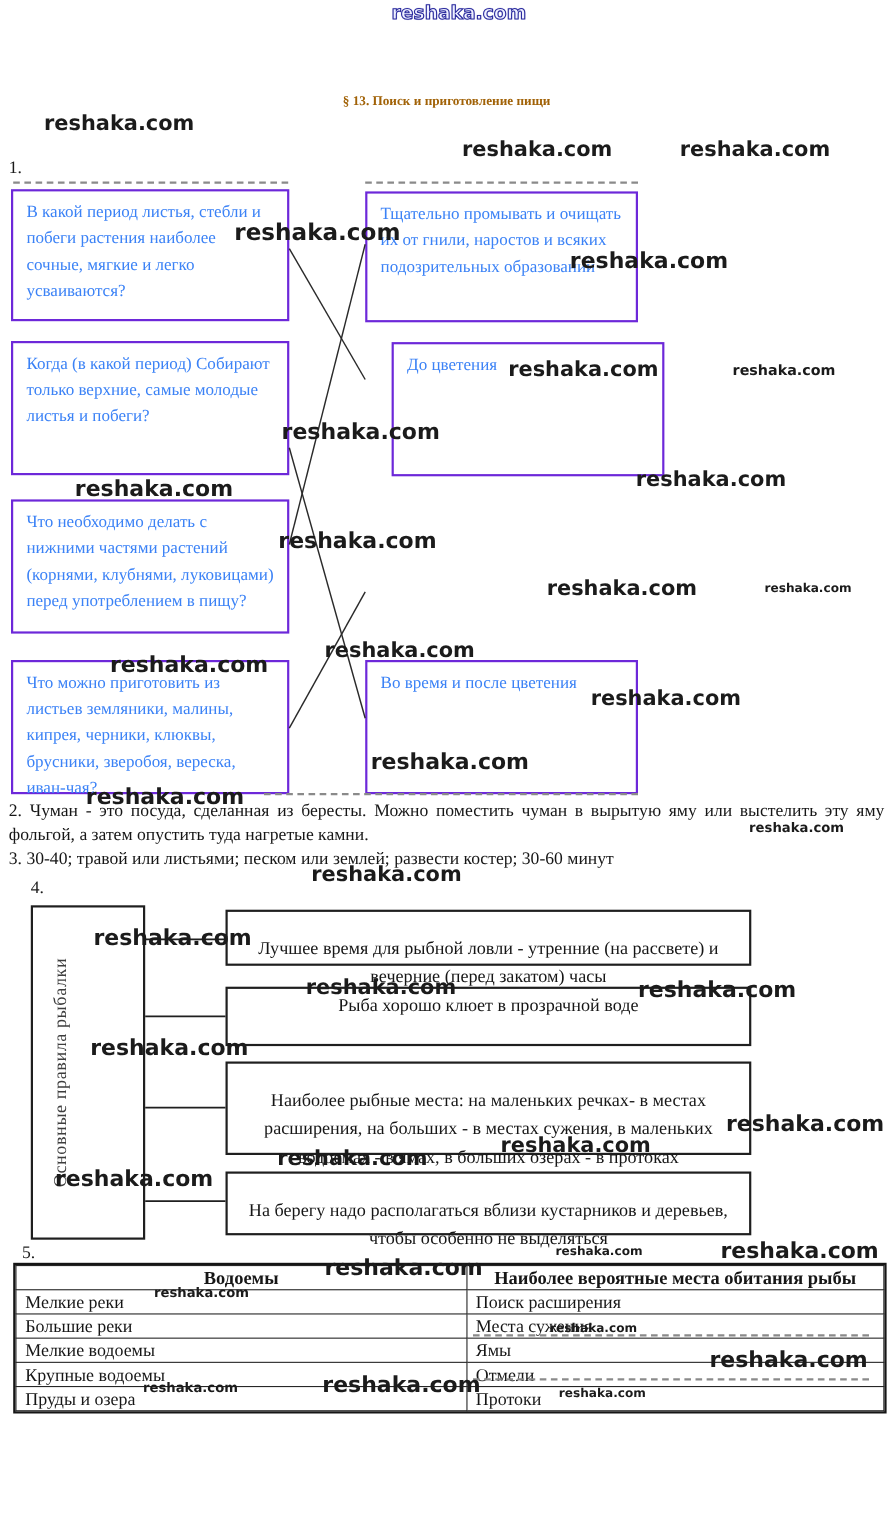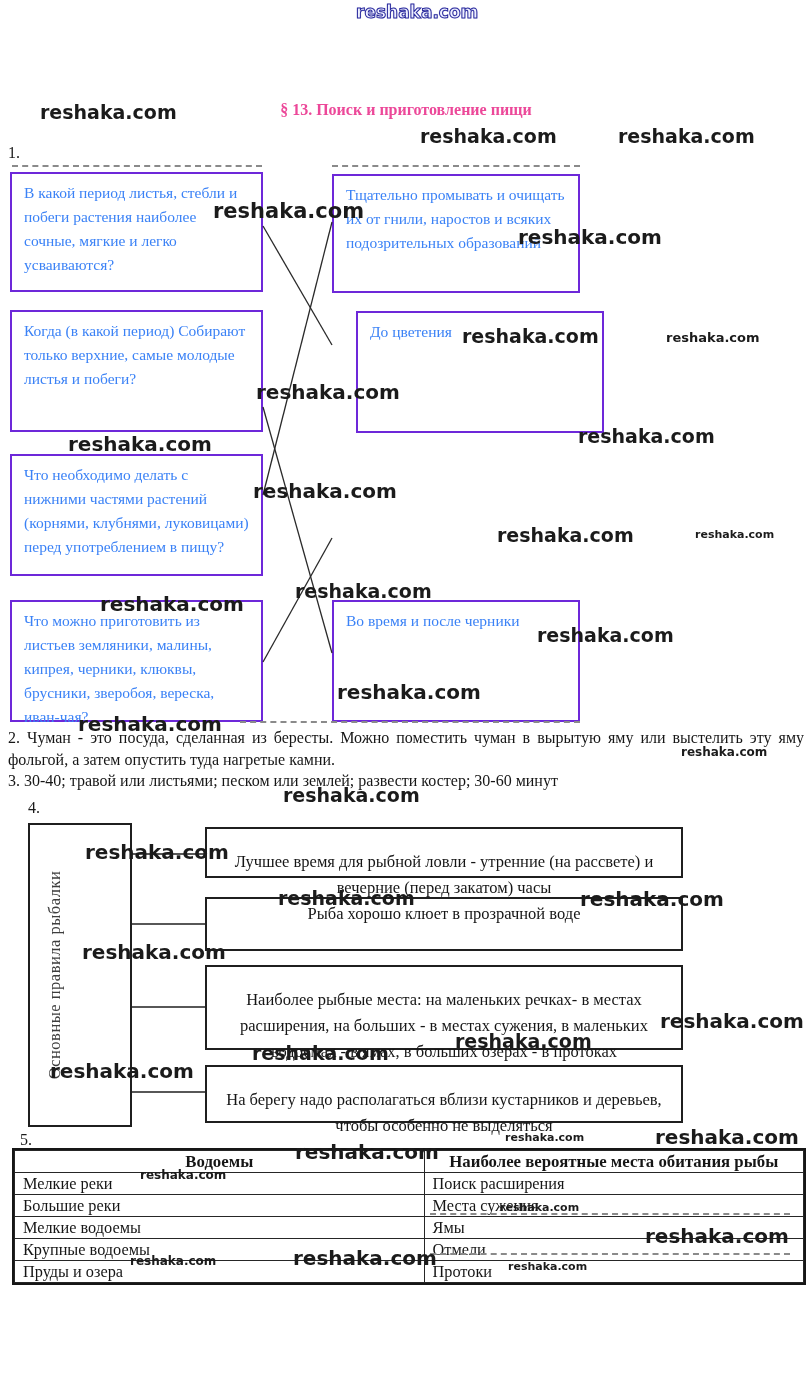--- a/index.html
+++ b/index.html
@@ -3,21 +3,21 @@
 <meta charset="utf-8">
 <style>
   html,body{margin:0;padding:0;background:#ffffff;}
   #page{
     position:relative;width:812px;height:1400px;background:#fff;
     font-family:"Liberation Serif","DejaVu Serif",serif;color:#141414;overflow:hidden;
   }
   .abs{position:absolute;}
   .num{font-size:16px;color:#1a1a1a;}
   .title{
-    left:0;right:0;top:101px;text-align:center;font-weight:bold;font-size:16px;color:#ec4899;
+    left:0;right:0;top:84px;text-align:center;font-weight:bold;font-size:12px;color:#a16207;
   }
   .box{
     position:absolute;border:2px solid #6d28d9;background:transparent;
     font-size:15.5px;line-height:24px;color:#3b82f6;
   }
   .box .inner{padding:7px 10px 6px 12px;}
   .rulebox{
     position:absolute;border:2px solid #1f1f1f;font-size:16.5px;line-height:26px;
     text-align:center;color:#161616;
   }
@@ -82,21 +82,21 @@
     <div class="inner">Что можно приготовить из листьев земляники, малины, кипрея, черники, клюквы, брусники, зверобоя, вереска, иван-чая?</div>
   </div>
 
   <div class="box" style="left:332px;top:174px;width:244px;height:115px;">
     <div class="inner">Тщательно промывать и очищать их от гнили, наростов и всяких подозрительных образований</div>
   </div>
   <div class="box" style="left:332px;top:311px;width:244px;height:118px;margin-left:24px;">
     <div class="inner">До цветения</div>
   </div>
   <div class="box" style="left:332px;top:600px;width:244px;height:118px;">
-    <div class="inner">Во время и после черники</div>
+    <div class="inner">Во время и после цветения</div>
   </div>
 
   <svg class="lines" width="812" height="1400">
     <line x1="263" y1="226" x2="332" y2="345" stroke="#2a2a2a" stroke-width="1.3"></line>
     <line x1="332" y1="222" x2="263" y2="495" stroke="#2a2a2a" stroke-width="1.3"></line>
     <line x1="263" y1="407" x2="332" y2="653" stroke="#2a2a2a" stroke-width="1.3"></line>
     <line x1="332" y1="538" x2="263" y2="662" stroke="#2a2a2a" stroke-width="1.3"></line>
     <line x1="132" y1="854" x2="205" y2="854" stroke="#1f1f1f" stroke-width="1.6"></line>
     <line x1="132" y1="924" x2="205" y2="924" stroke="#1f1f1f" stroke-width="1.6"></line>
     <line x1="132" y1="1007" x2="205" y2="1007" stroke="#1f1f1f" stroke-width="1.6"></line>

